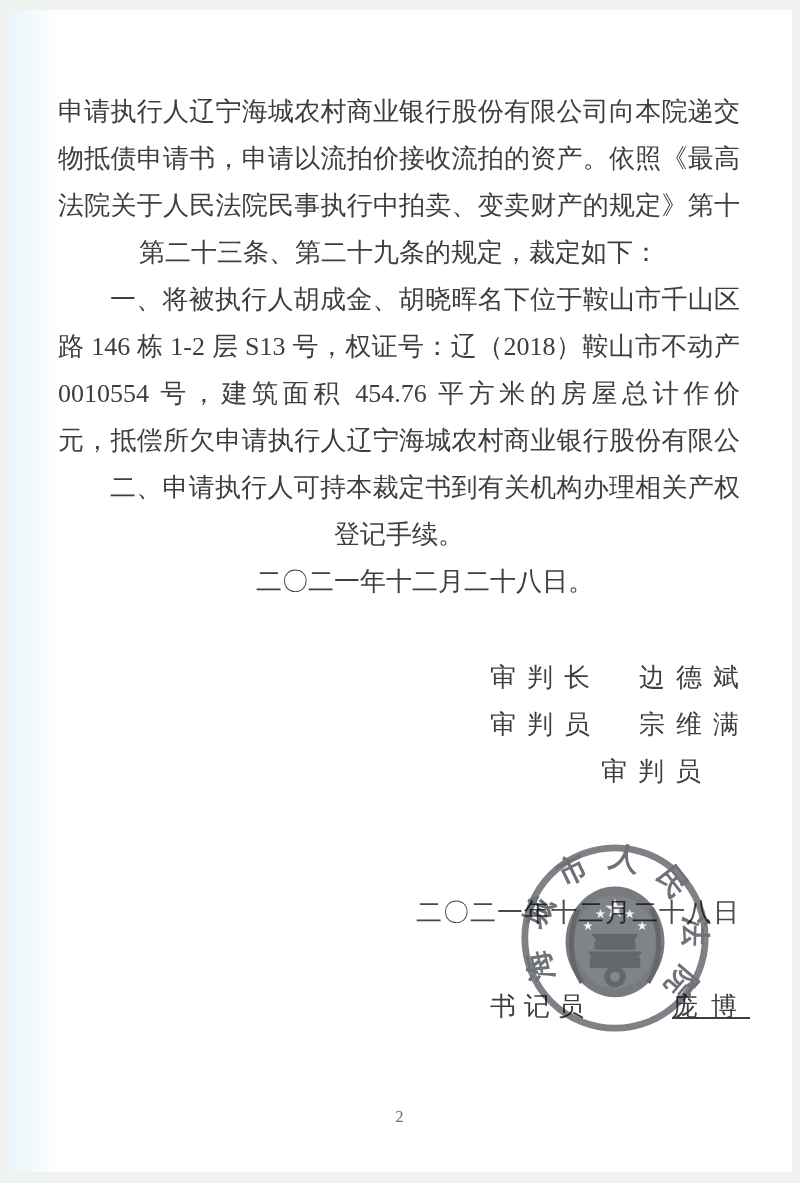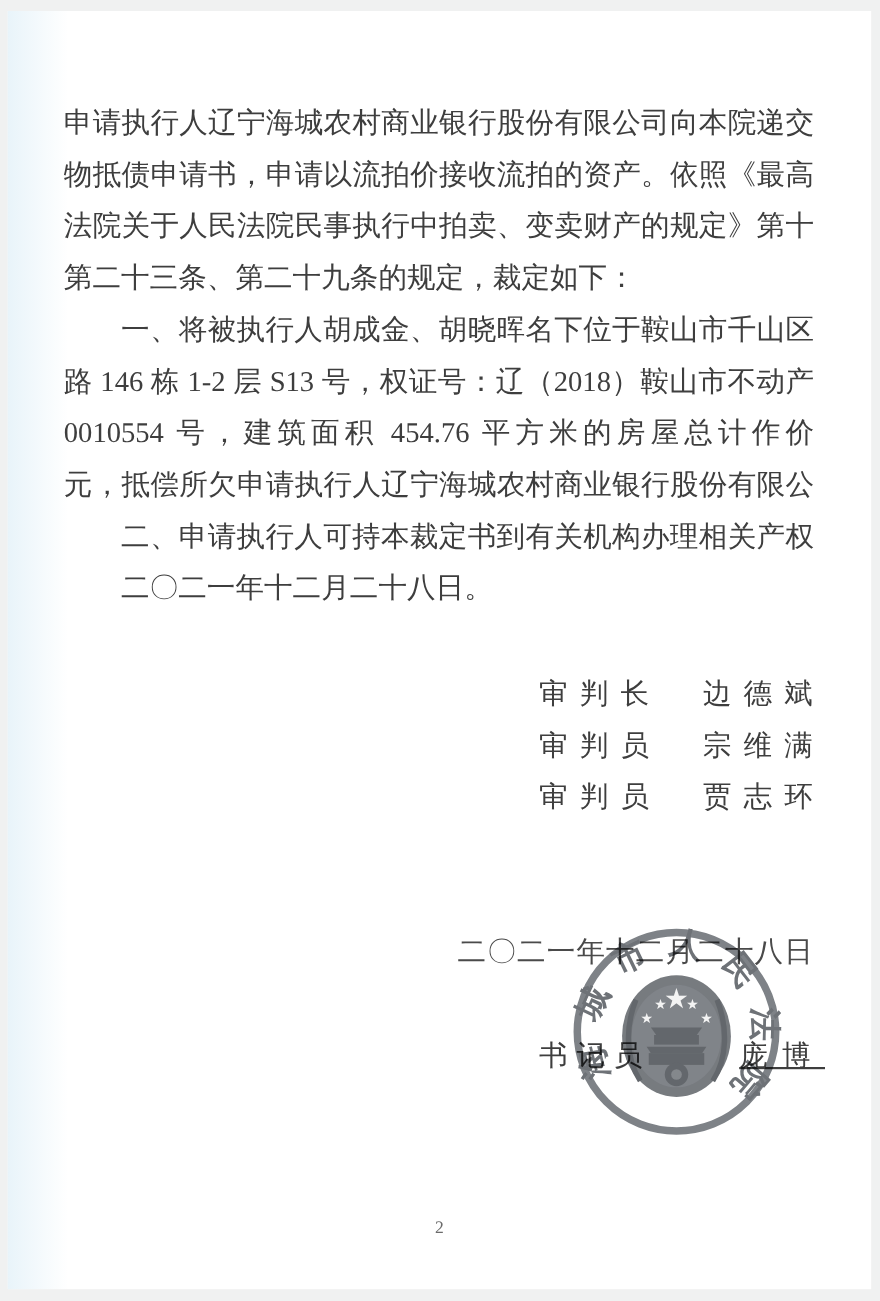--- a/index.html
+++ b/index.html
@@ -20,20 +20,21 @@
   }
   .content{
     position:absolute;left:51px;right:52px;top:78px;
     color:#3e3e3e;
     font-size:26px;
   }
   .line{
     height:47px;line-height:47px;
     white-space:nowrap;
     letter-spacing:0px;
+    text-align:center;
   }
   .line.fill{
     white-space:normal;
     text-align:justify;
     text-align-last:justify;
     overflow:hidden;
     height:47px;
   }
   .line.indent{ text-indent:52px; }
   .sig-block{ margin-top:49px; }
@@ -91,38 +92,38 @@
     <div class="line fill">物抵债申请书，申请以流拍价接收流拍的资产。依照《最高人民</div>
     <div class="line fill">法院关于人民法院民事执行中拍卖、变卖财产的规定》第十九条、</div>
     <div class="line">第二十三条、第二十九条的规定，裁定如下：</div>
 
     <div class="line fill indent">一、将被执行人胡成金、胡晓晖名下位于鞍山市千山区鞍刘</div>
     <div class="line fill">路 146 栋 1-2 层 S13 号，权证号：辽（2018）鞍山市不动产权第</div>
     <div class="line fill">0010554 号，建筑面积 454.76 平方米的房屋总计作价 2273800</div>
     <div class="line fill">元，抵偿所欠申请执行人辽宁海城农村商业银行股份有限公司的</div>
 
     <div class="line fill indent">二、申请执行人可持本裁定书到有关机构办理相关产权过户</div>
+    <div class="line">登记手续。</div>
 
     <div class="line indent">二〇二一年十二月二十八日。</div>
 
     <div class="sig-block">
       <div class="sig-row">
         <span class="sig-role">审判长</span>
           <span class="sig-gap"></span>
           <span class="sig-name">边德斌</span>
       </div>
       <div class="sig-row">
         <span class="sig-role">审判员</span>
           <span class="sig-gap"></span>
           <span class="sig-name">宗维满</span>
       </div>
       <div class="sig-row">
         <span class="sig-role">审判员</span>
           <span class="sig-gap"></span>
-          <span class="sig-name">贾志环</span>
       </div>
     </div>
 
     <div class="date-row">二〇二一年十二月二十八日</div>
 
     <div class="clerk-row">
       <span class="clerk-role">书记员</span>
         <span class="clerk-gap"></span>
         <span class="clerk-name">庞博</span>
     </div>

